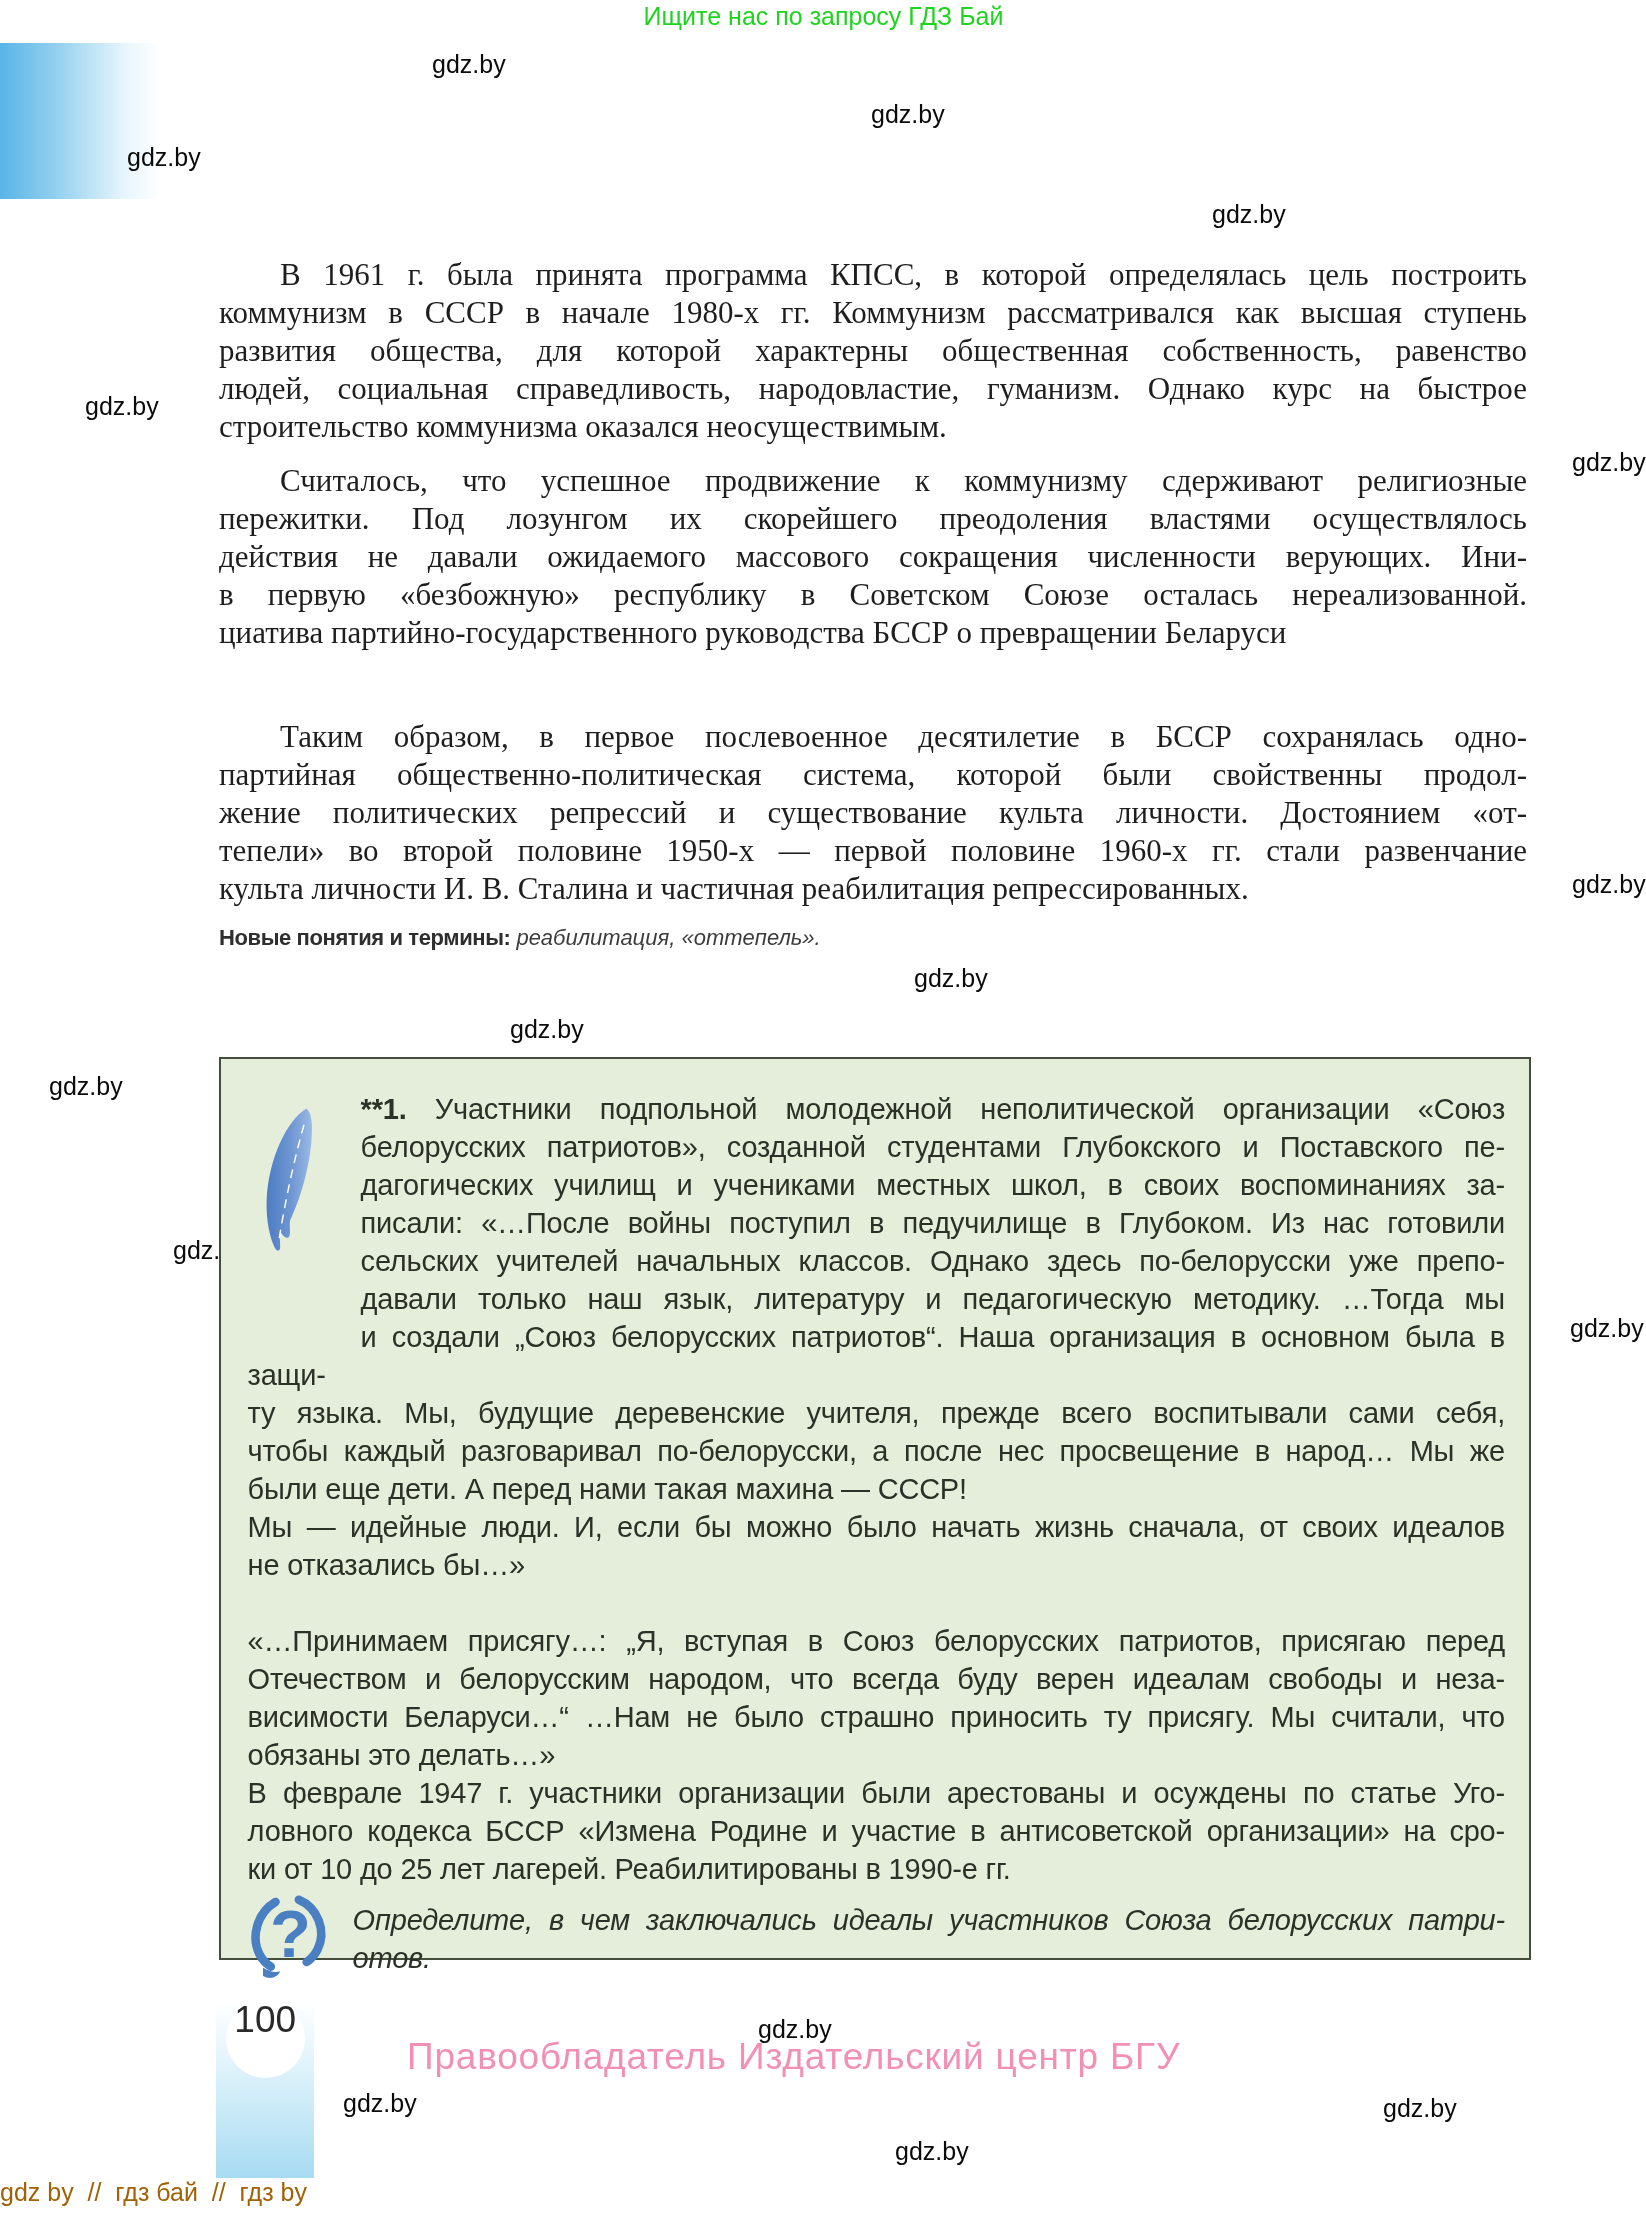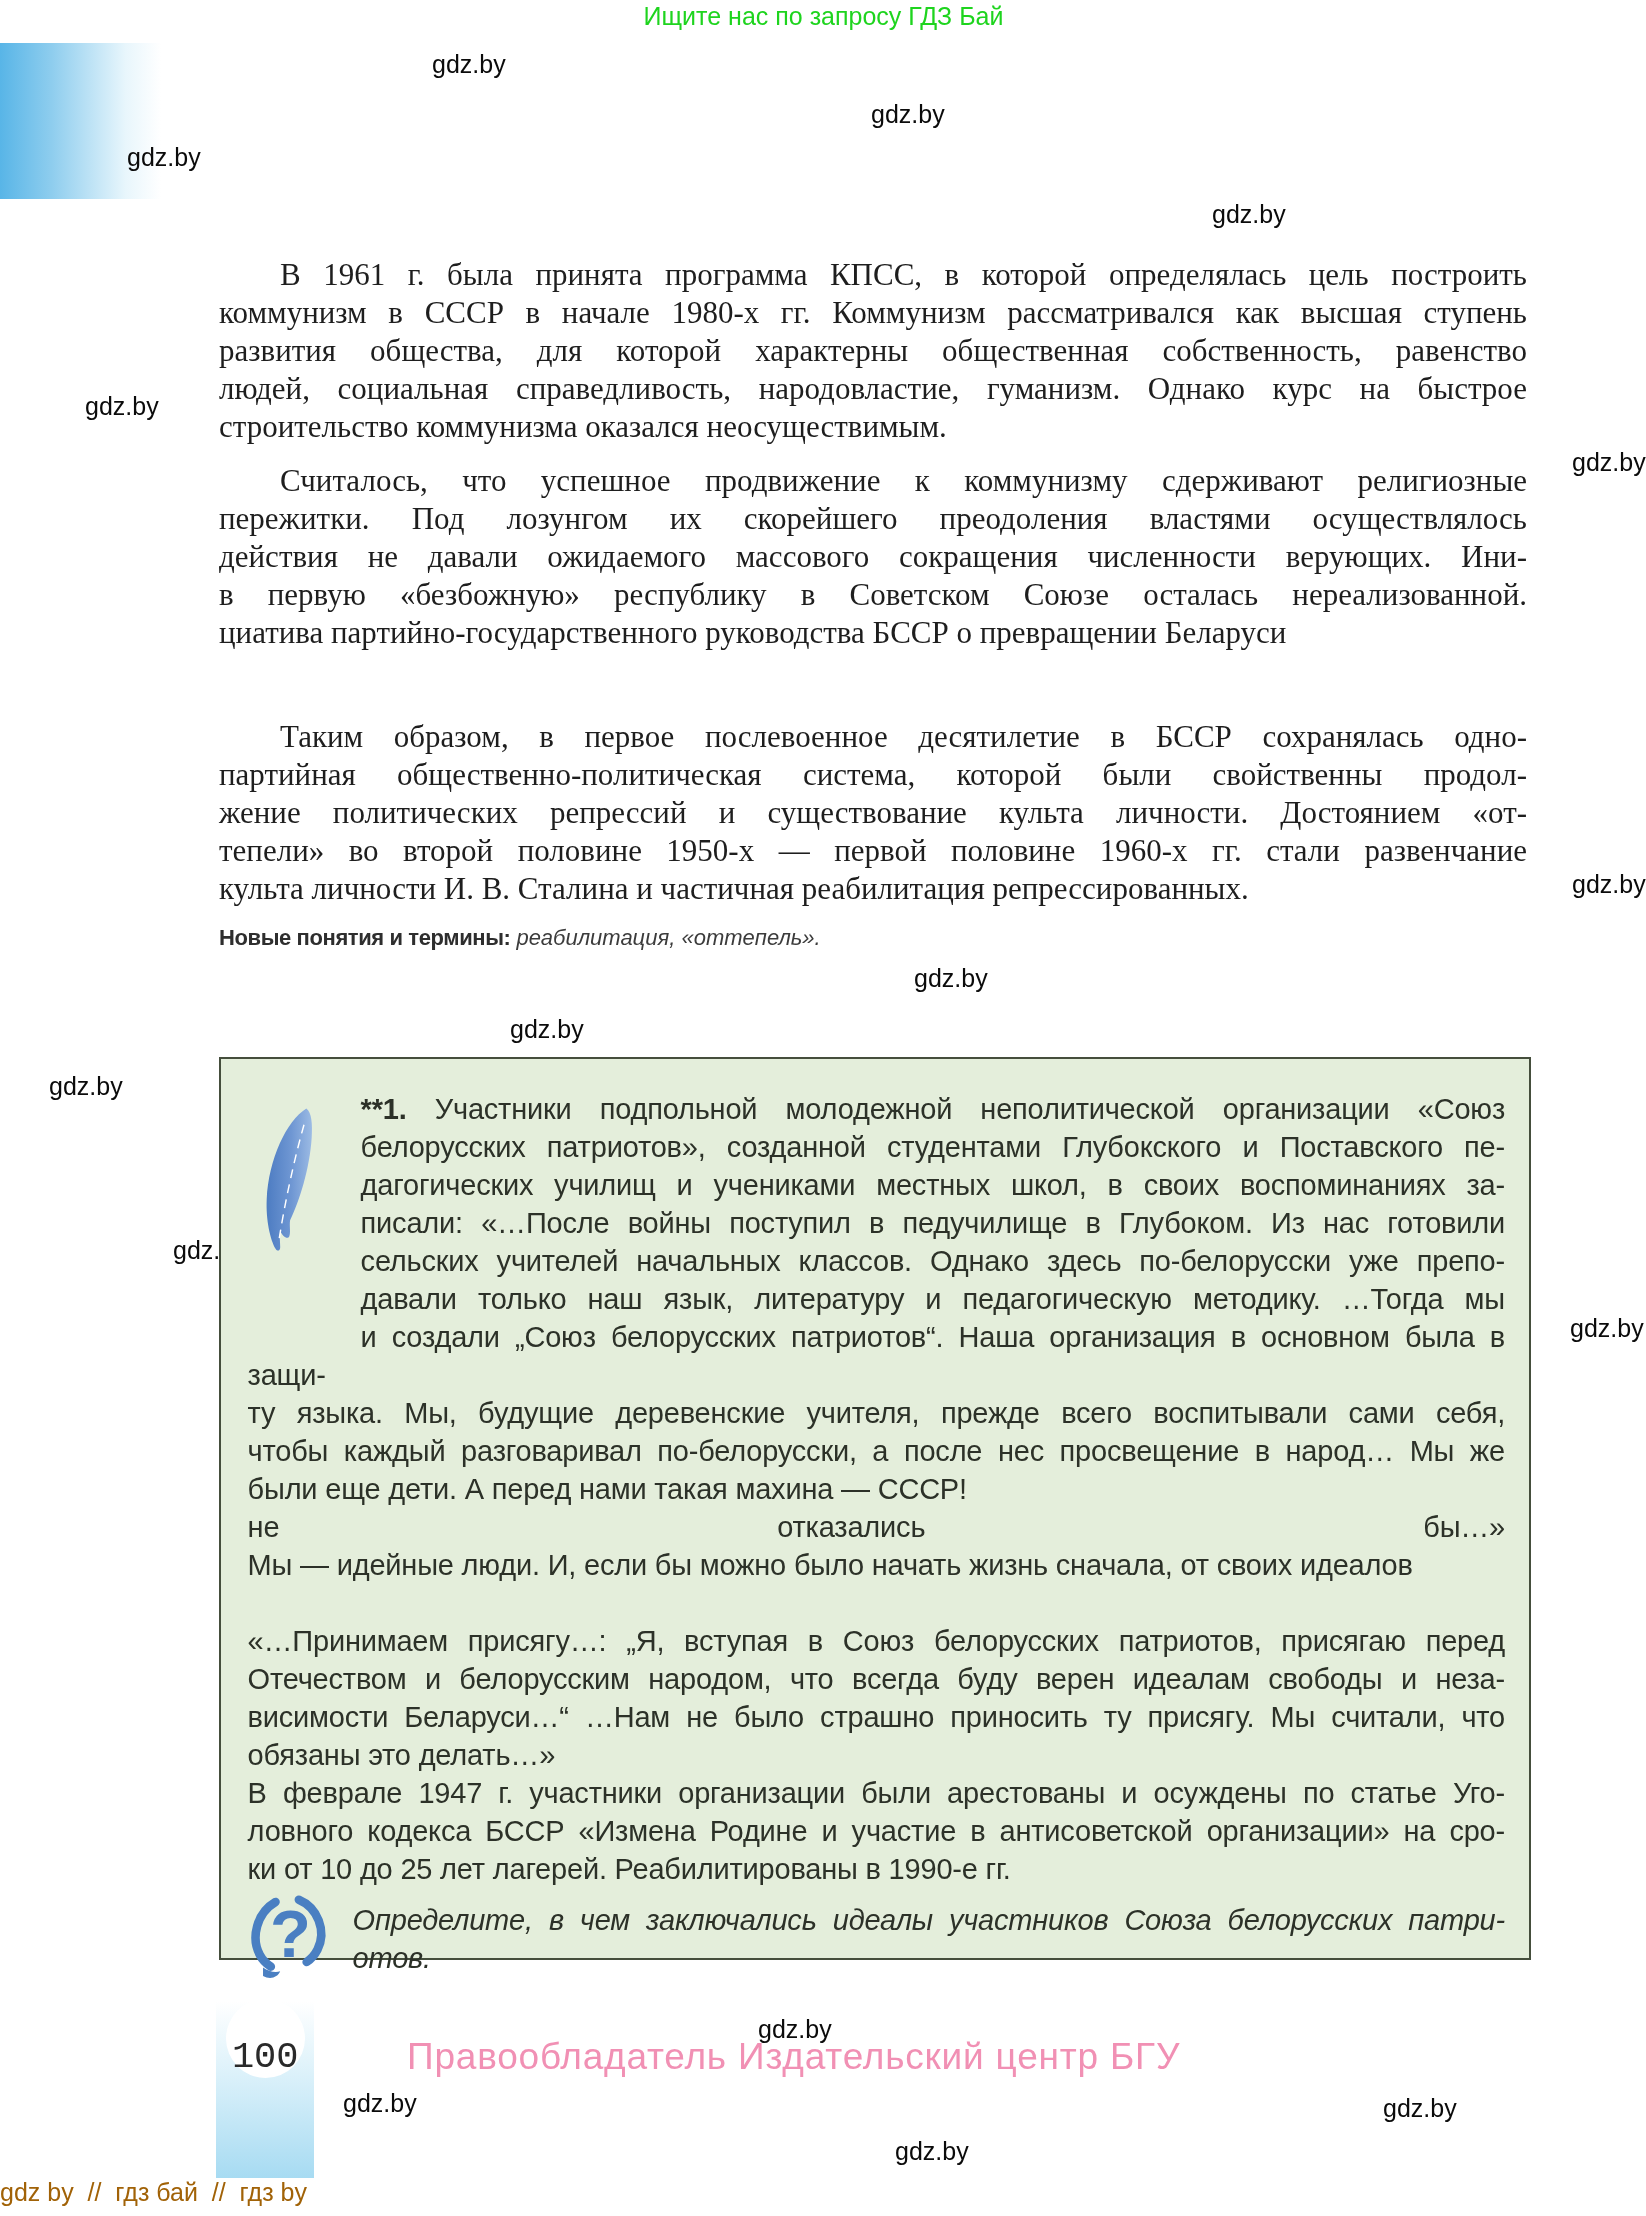--- a/index.html
+++ b/index.html
@@ -70,22 +70,22 @@
   .q-text { margin-left:105px; font-style:italic; }
 
   
   .pagefoot-box {
     position:absolute; left:216px; top:2001px; width:98px; height:177px;
     background:linear-gradient(180deg,#ffffff 0%,#dbf1fa 42%,#a7dbf2 100%);
   }
   .page-circle {
     position:absolute; left:9.7px; top:-1.6px; width:79px; height:79px;
     border-radius:50%; background:#ffffff;
-    display:flex; align-items:flex-end; justify-content:center;
-    font-family:Liberation Mono, monospace;
+    display:flex; align-items:flex-start; justify-content:center;
+    font-family:Liberation Sans, sans-serif;
     font-size:37px; color:#2a2a2a;
   }
   .copyright {
     position:absolute; left:407px; top:2036px;
     font-size:37px; color:#f190b4; letter-spacing:0.8px;
     white-space:nowrap;
   }
   .links {
     position:absolute; left:0; right:1px; top:2178px;
     text-align:left;
@@ -176,22 +176,22 @@
       <div class="tline">писали: «…После войны поступил в педучилище в Глубоком. Из нас готовили</div>
       <div class="tline">сельских учителей начальных классов. Однако здесь по-белорусски уже препо-</div>
       <div class="tline">давали только наш язык, литературу и педагогическую методику. …Тогда мы</div>
       <div class="tline">и создали „Союз белорусских патриотов“. Наша организация в основном была в защи-</div>
       <div class="tline">ту языка. Мы, будущие деревенские учителя, прежде всего воспитывали сами себя,</div>
       <div class="tline">чтобы каждый разговаривал по-белорусски, а после нес просвещение в народ… Мы же</div>
       <div class="tline">были еще дети. А перед нами такая махина — СССР!</div>
     </div>
 
   <div>
+      <div class="tline">Мы — идейные люди. И, если бы можно было начать жизнь сначала, от своих идеалов</div>
       <div class="tline">не отказались бы…»</div>
-      <div class="tline">Мы — идейные люди. И, если бы можно было начать жизнь сначала, от своих идеалов</div>
     </div>
 
   <div class="spacer"></div>
 
   <div>
       <div class="tline">«…Принимаем присягу…: „Я, вступая в Союз белорусских патриотов, присягаю перед</div>
       <div class="tline">Отечеством и белорусским народом, что всегда буду верен идеалам свободы и неза-</div>
       <div class="tline">висимости Беларуси…“ …Нам не было страшно приносить ту присягу. Мы считали, что</div>
       <div class="tline">обязаны это делать…»</div>
     </div>

